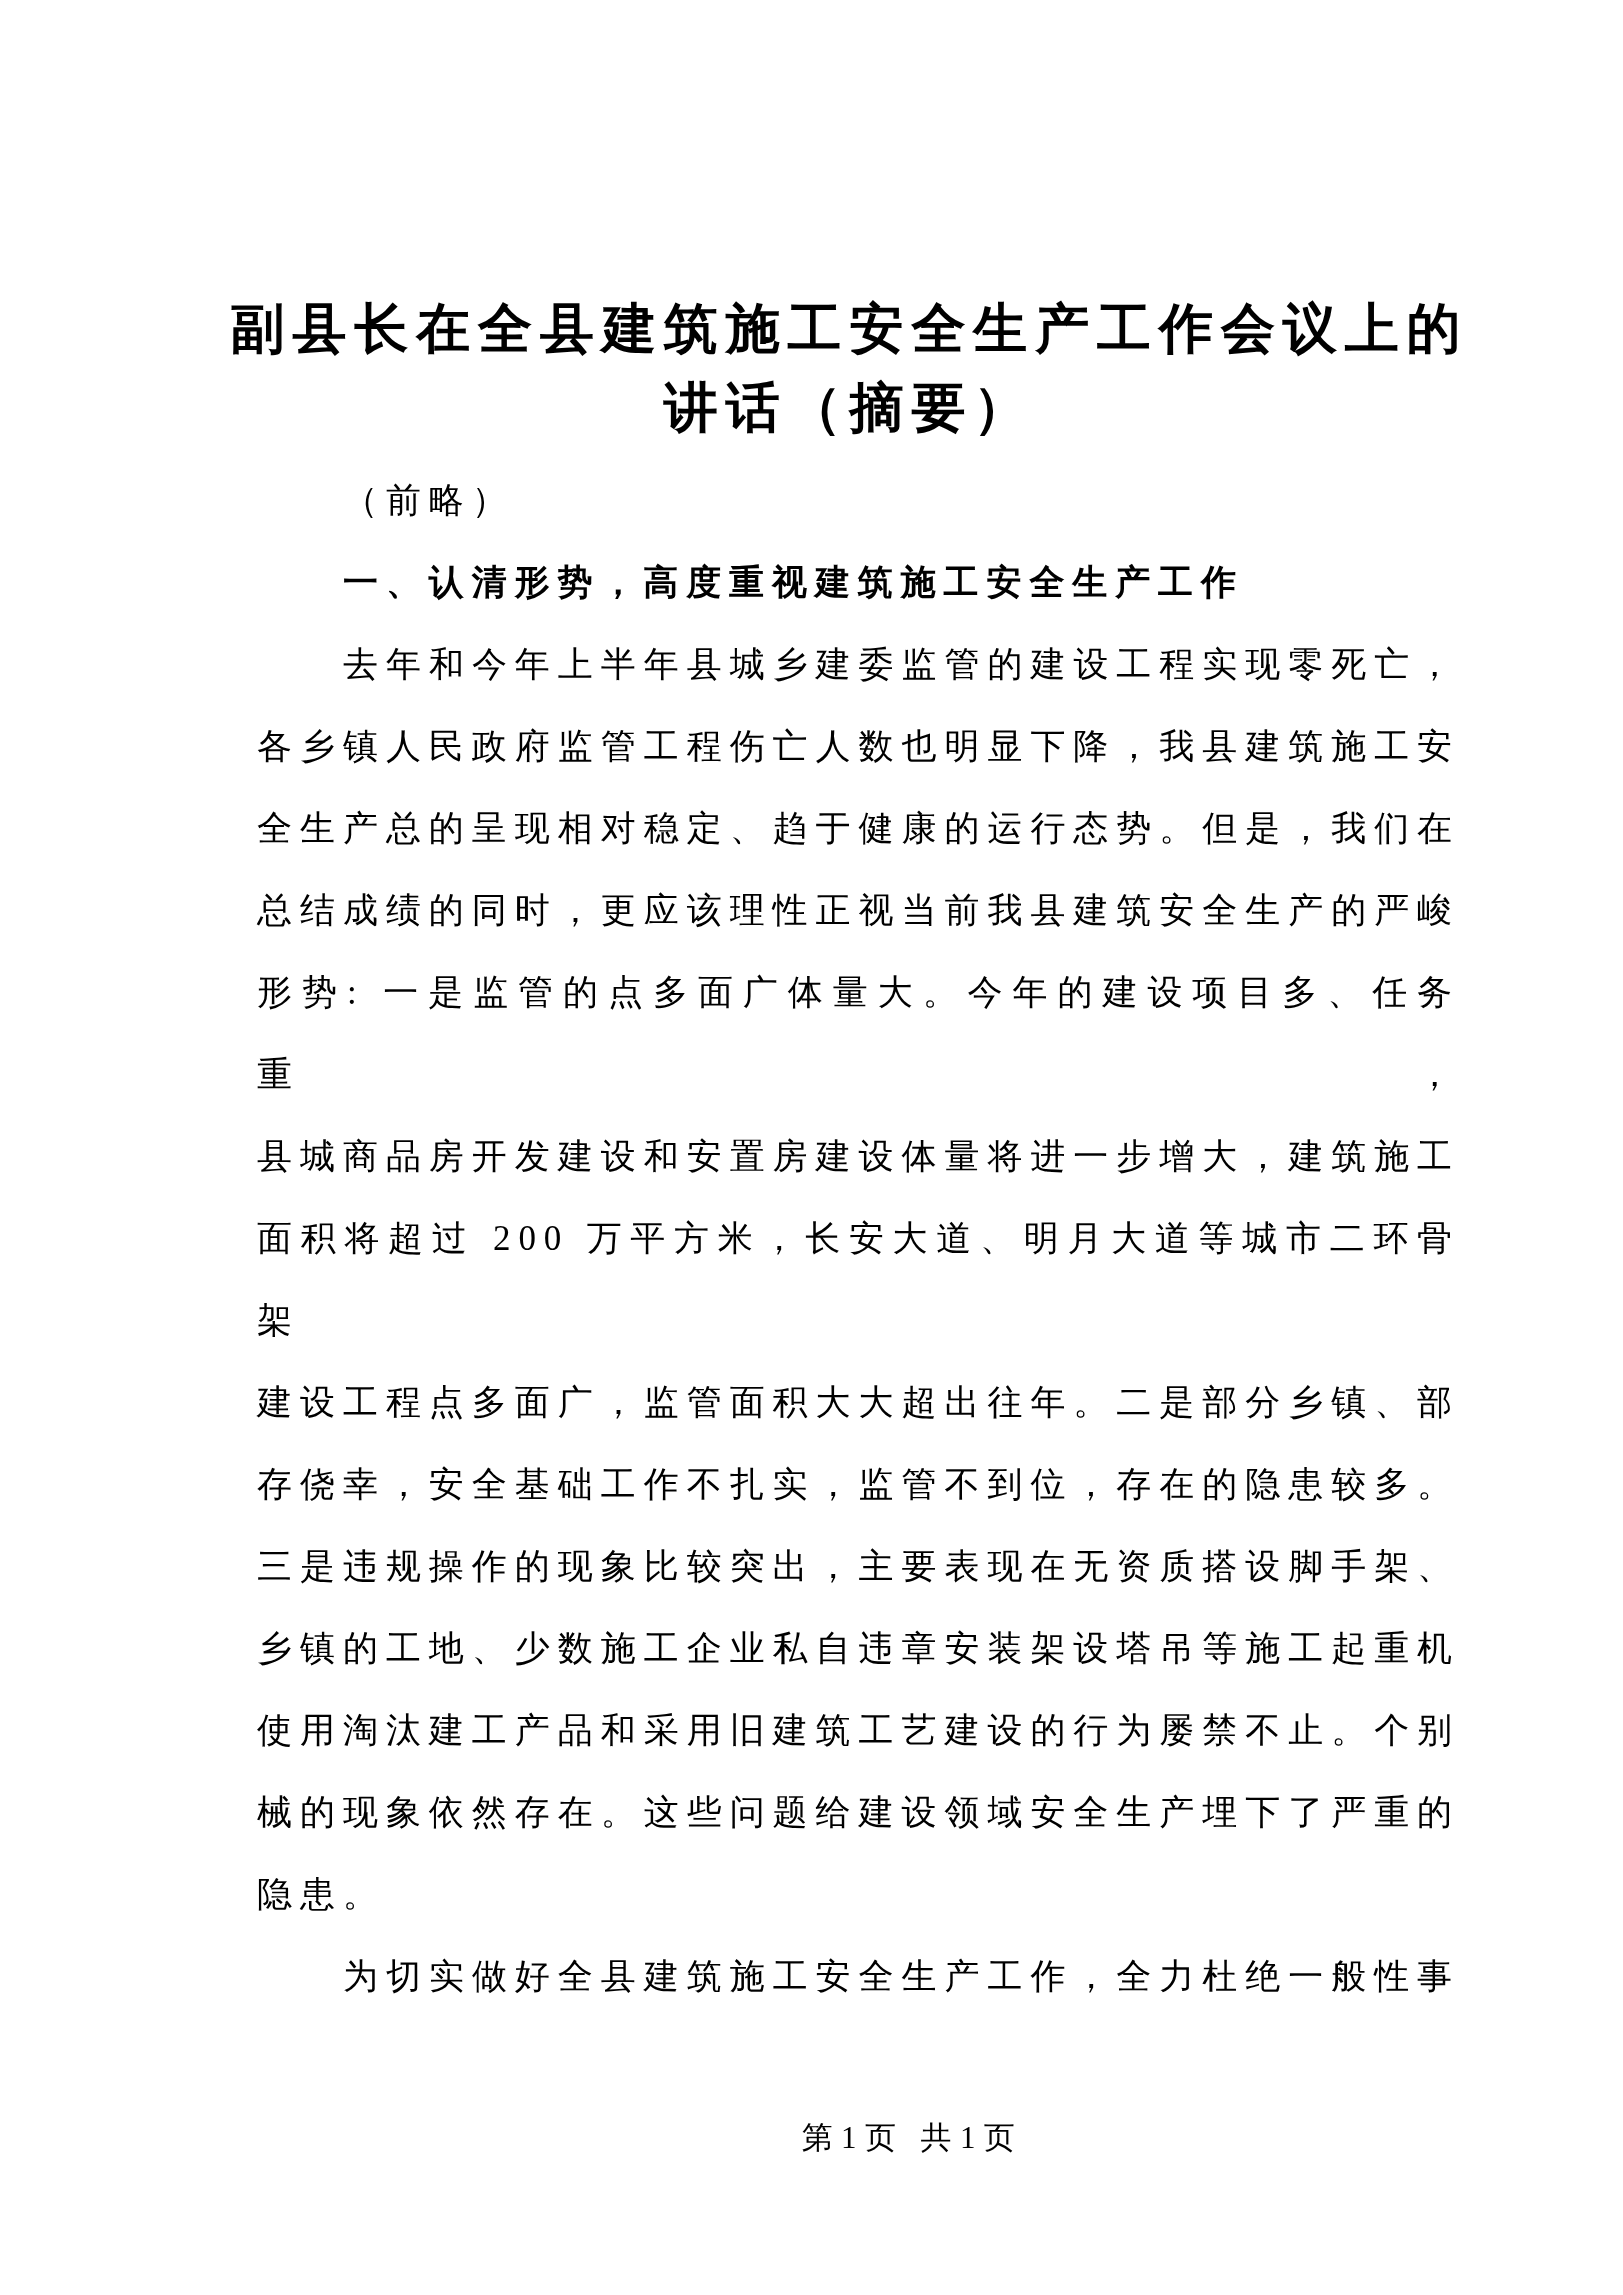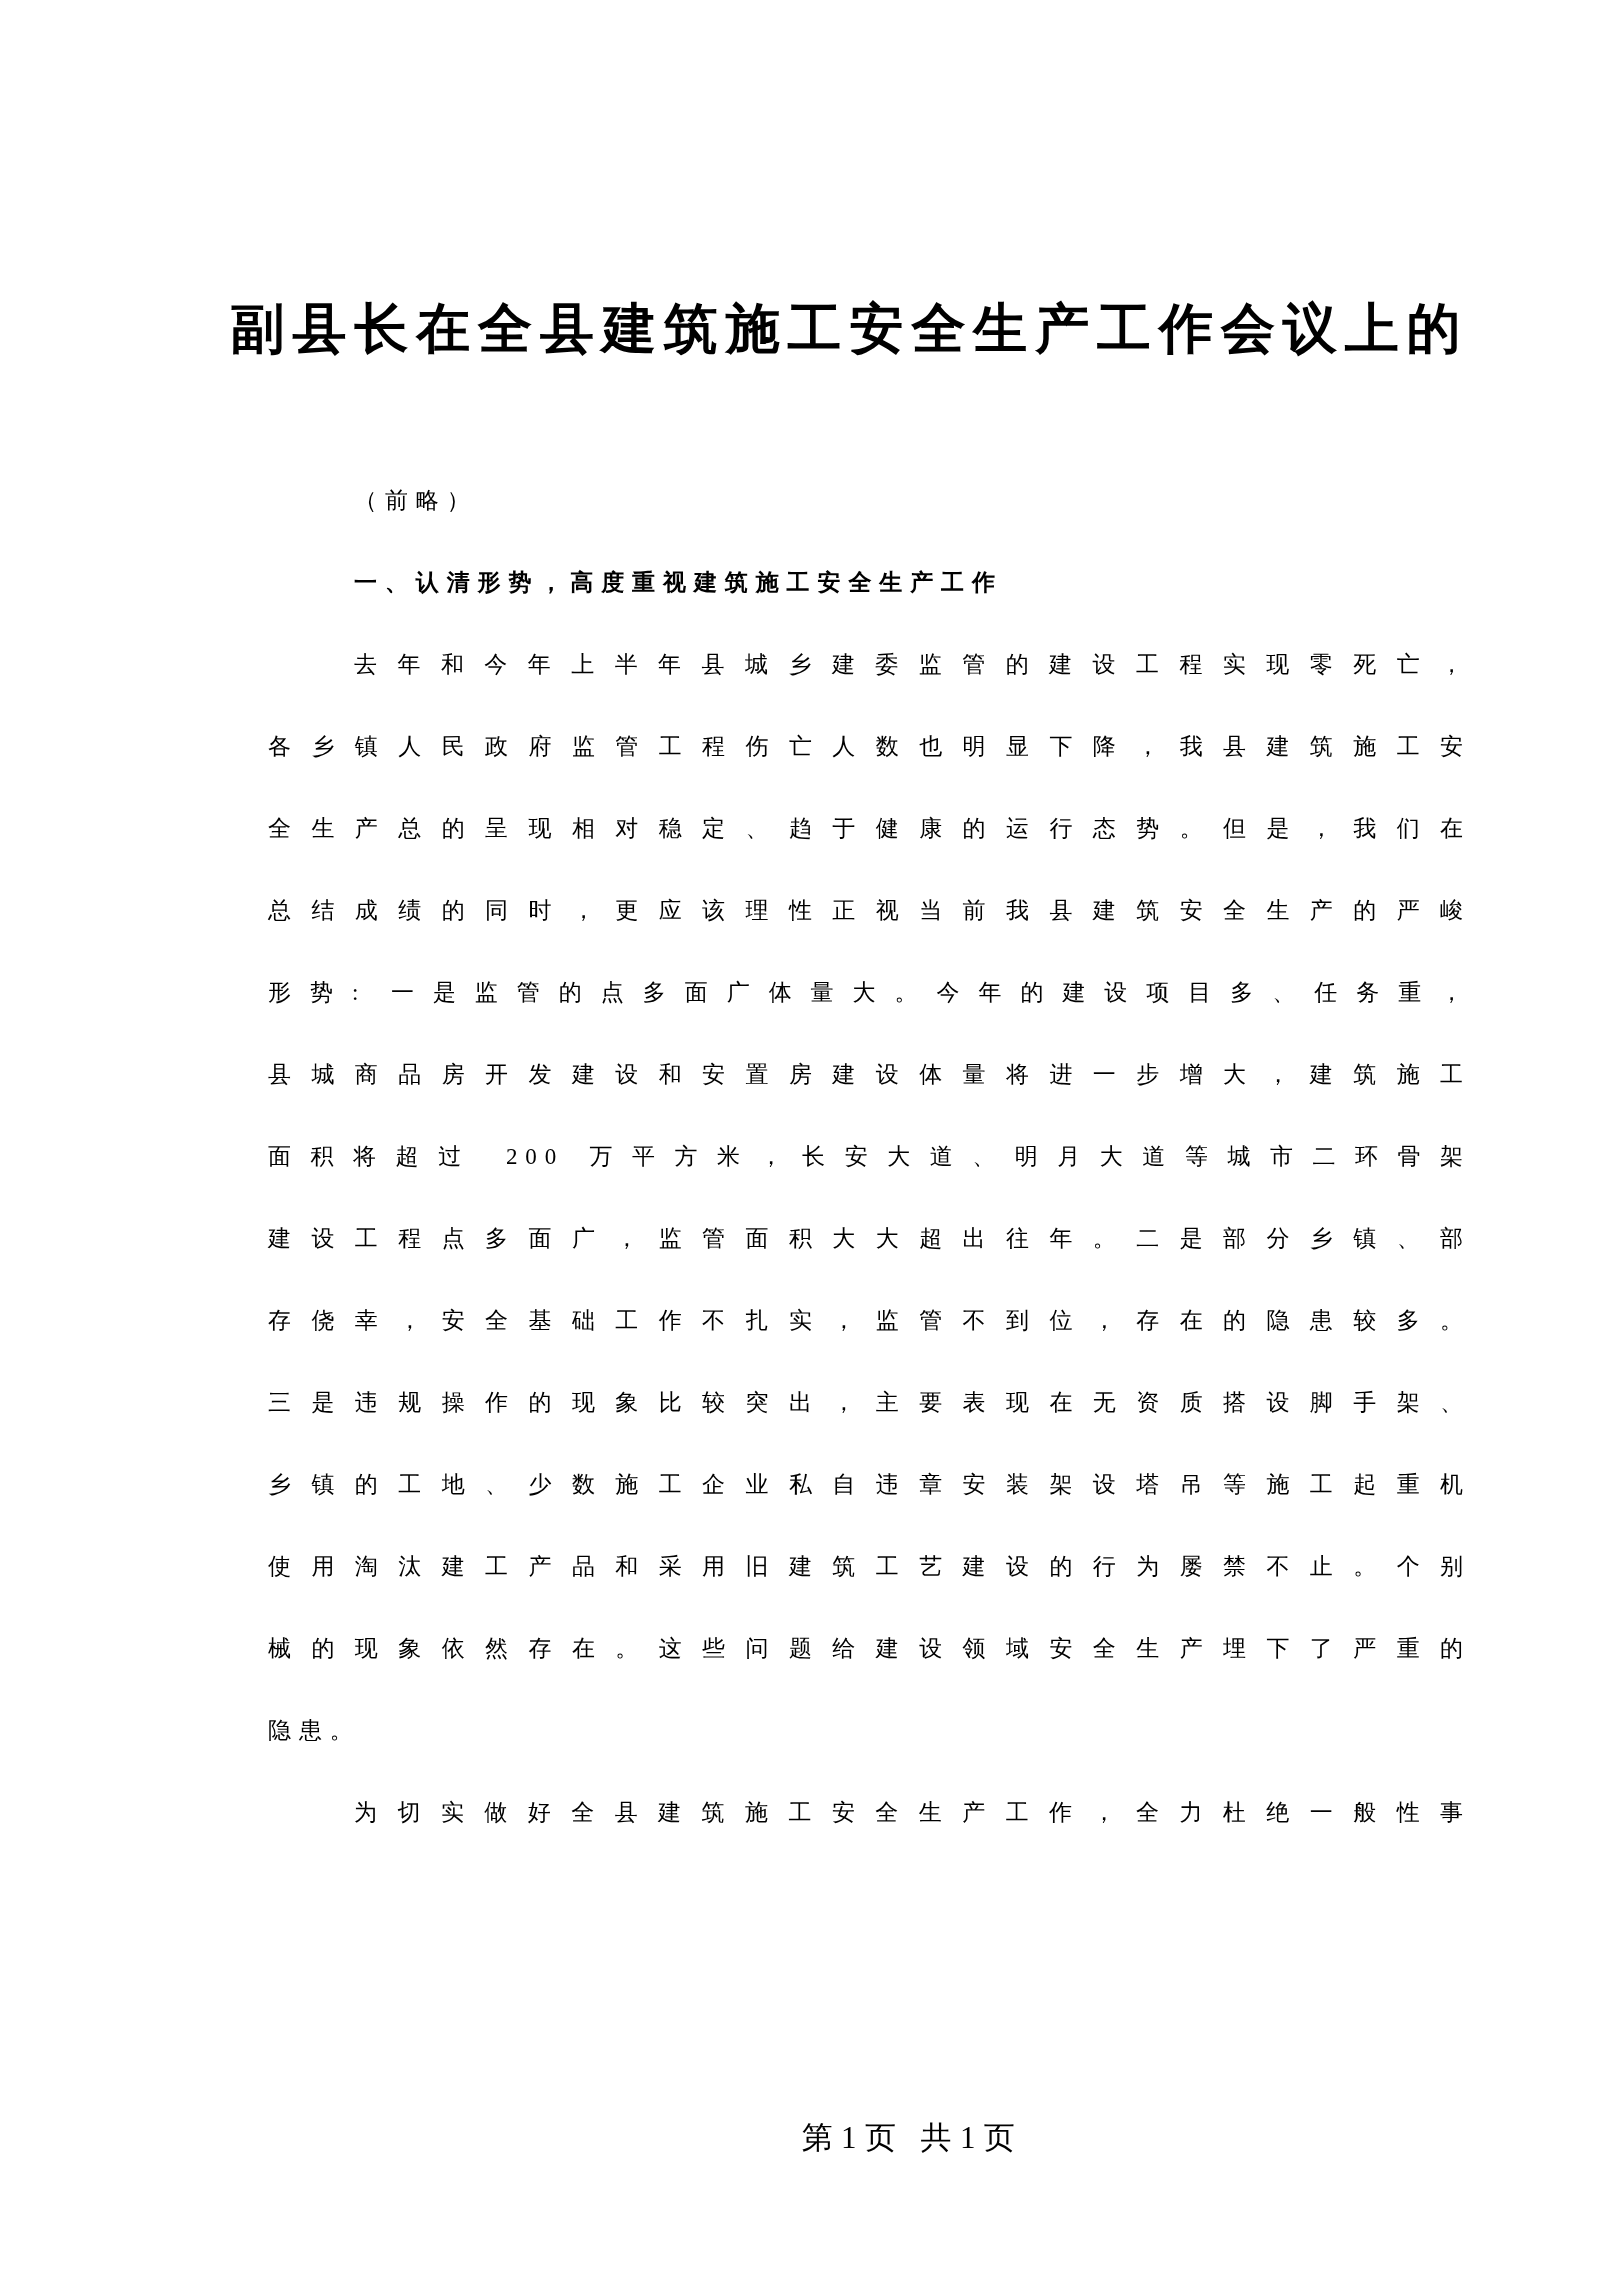--- a/index.html
+++ b/index.html
@@ -24,23 +24,23 @@
     right: 84px;
     text-align: center;
     font-weight: bold;
     font-size: 54px;
     line-height: 79px;
     letter-spacing: 7.9px;
   }
   .doc-body {
     position: absolute;
     top: 460px;
-    left: 230px;
+    left: 219px;
     width: 1203px;
-    font-size: 23px;
+    font-size: 35px;
     line-height: 82px;
   }
   .line {
     letter-spacing: 7.9px;
     text-align: left;
   }
   .line.indent {
     text-indent: 86px;
   }
   .line.bold {
@@ -63,20 +63,21 @@
     transform: translateX(63px);
   }
 </style>
 </head>
 <body>
 
 <div class="page">
 
   <div class="doc-title">
     <div>副县长在全县建筑施工安全生产工作会议上的</div>
+    <div>讲话（摘要）</div>
   </div>
 
   <div class="doc-body">
       <div class="line indent">（前略）</div>
       <div class="line indent bold">一、认清形势，高度重视建筑施工安全生产工作</div>
       <div class="line indent justify">去年和今年上半年县城乡建委监管的建设工程实现零死亡，</div>
       <div class="line justify">各乡镇人民政府监管工程伤亡人数也明显下降，我县建筑施工安</div>
       <div class="line justify">全生产总的呈现相对稳定、趋于健康的运行态势。但是，我们在</div>
       <div class="line justify">总结成绩的同时，更应该理性正视当前我县建筑安全生产的严峻</div>
       <div class="line justify">形势: 一是监管的点多面广体量大。今年的建设项目多、任务重，</div>

